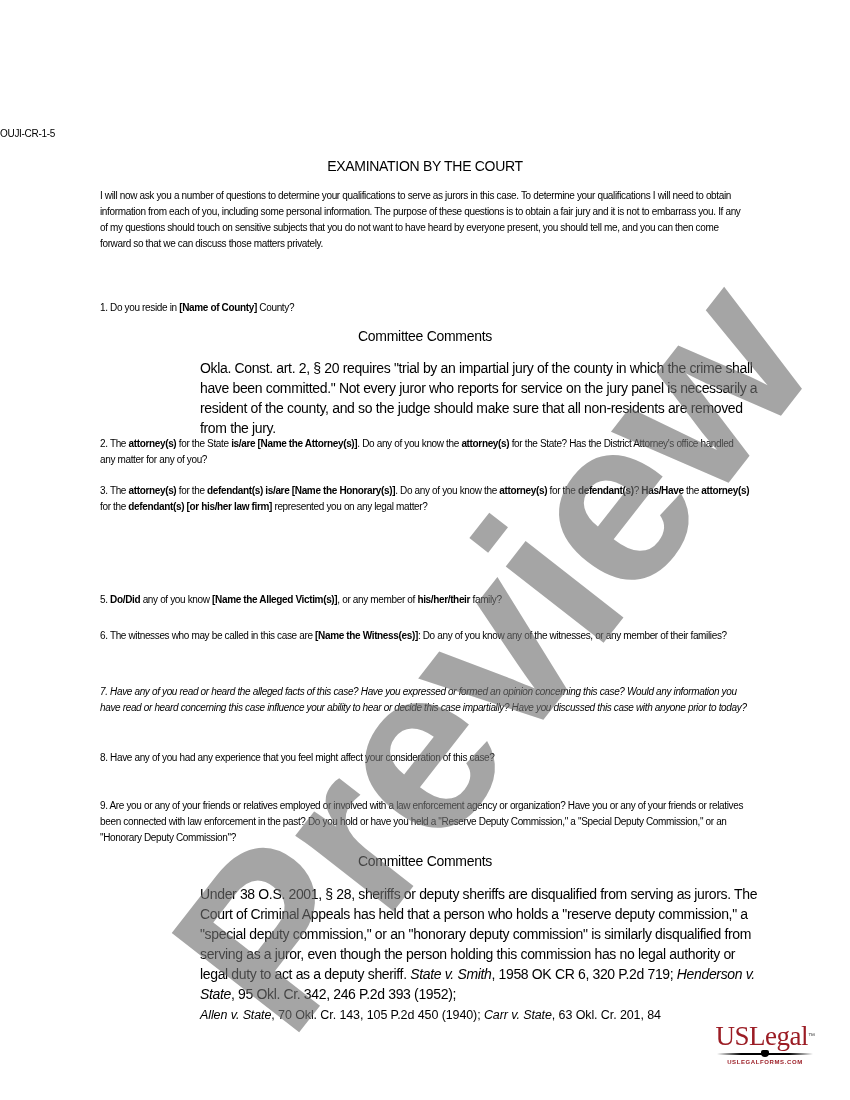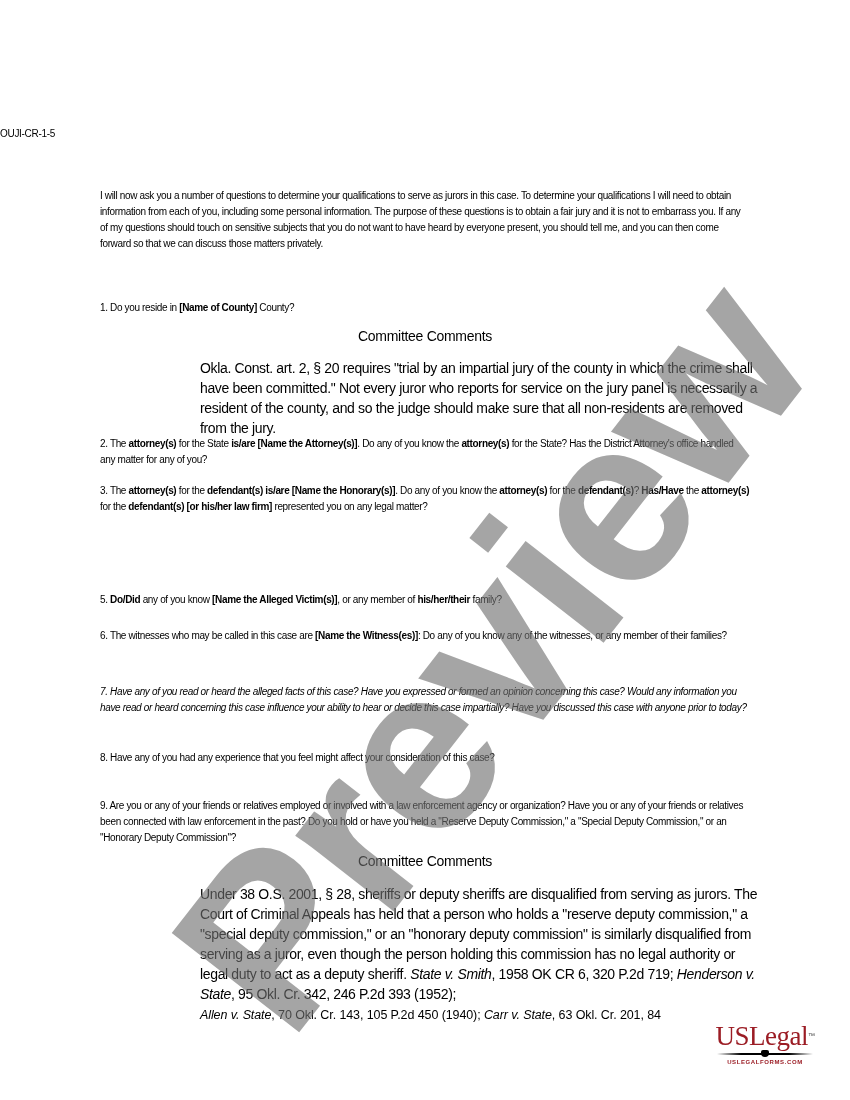--- a/index.html
+++ b/index.html
@@ -20,20 +20,21 @@
   .logo-wing::before { content:""; position:absolute; left:0; top:2px; width:96px; height:2px; background:linear-gradient(90deg, transparent, #000 25%, #000 75%, transparent); }
   .logo-wing::after { content:""; position:absolute; left:44px; top:-1px; width:8px; height:7px; background:#000; border-radius:2px 2px 4px 4px; }
   .logo-url { font-size:6px; color:#9b1c24; letter-spacing:0.6px; font-weight:bold; margin-top:2px; }
 </style>
 </head>
 <body>
 
 <div class="page">
 
   <div class="doc-id">OUJI-CR-1-5</div>
+  <div class="doc-title">EXAMINATION BY THE COURT</div>
 
   <div class="body-text" style="top:188px;">I will now ask you a number of questions to determine your qualifications to serve as jurors in this case. To determine your qualifications I will need to obtain information from each of you, including some personal information. The purpose of these questions is to obtain a fair jury and it is not to embarrass you. If any of my questions should touch on sensitive subjects that you do not want to have heard by everyone present, you should tell me, and you can then come forward so that we can discuss those matters privately.</div>
 
   <div class="body-text" style="top:300px;">
     <span>1. Do you reside in </span><b>[Name of County]</b><span> County?</span>
   </div>
 
   <div class="cc-heading" style="top:328px;">Committee Comments</div>
 
   <div class="comment" style="top:358px;">Okla. Const. art. 2, § 20 requires "trial by an impartial jury of the county in which the crime shall have been committed." Not every juror who reports for service on the jury panel is necessarily a resident of the county, and so the judge should make sure that all non-residents are removed from the jury.</div>

